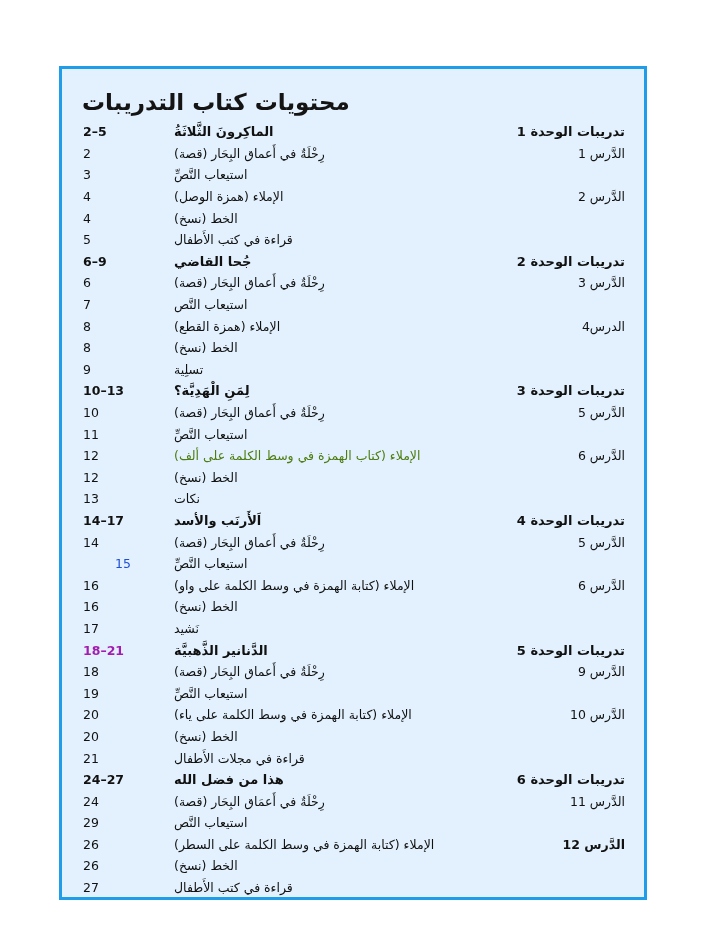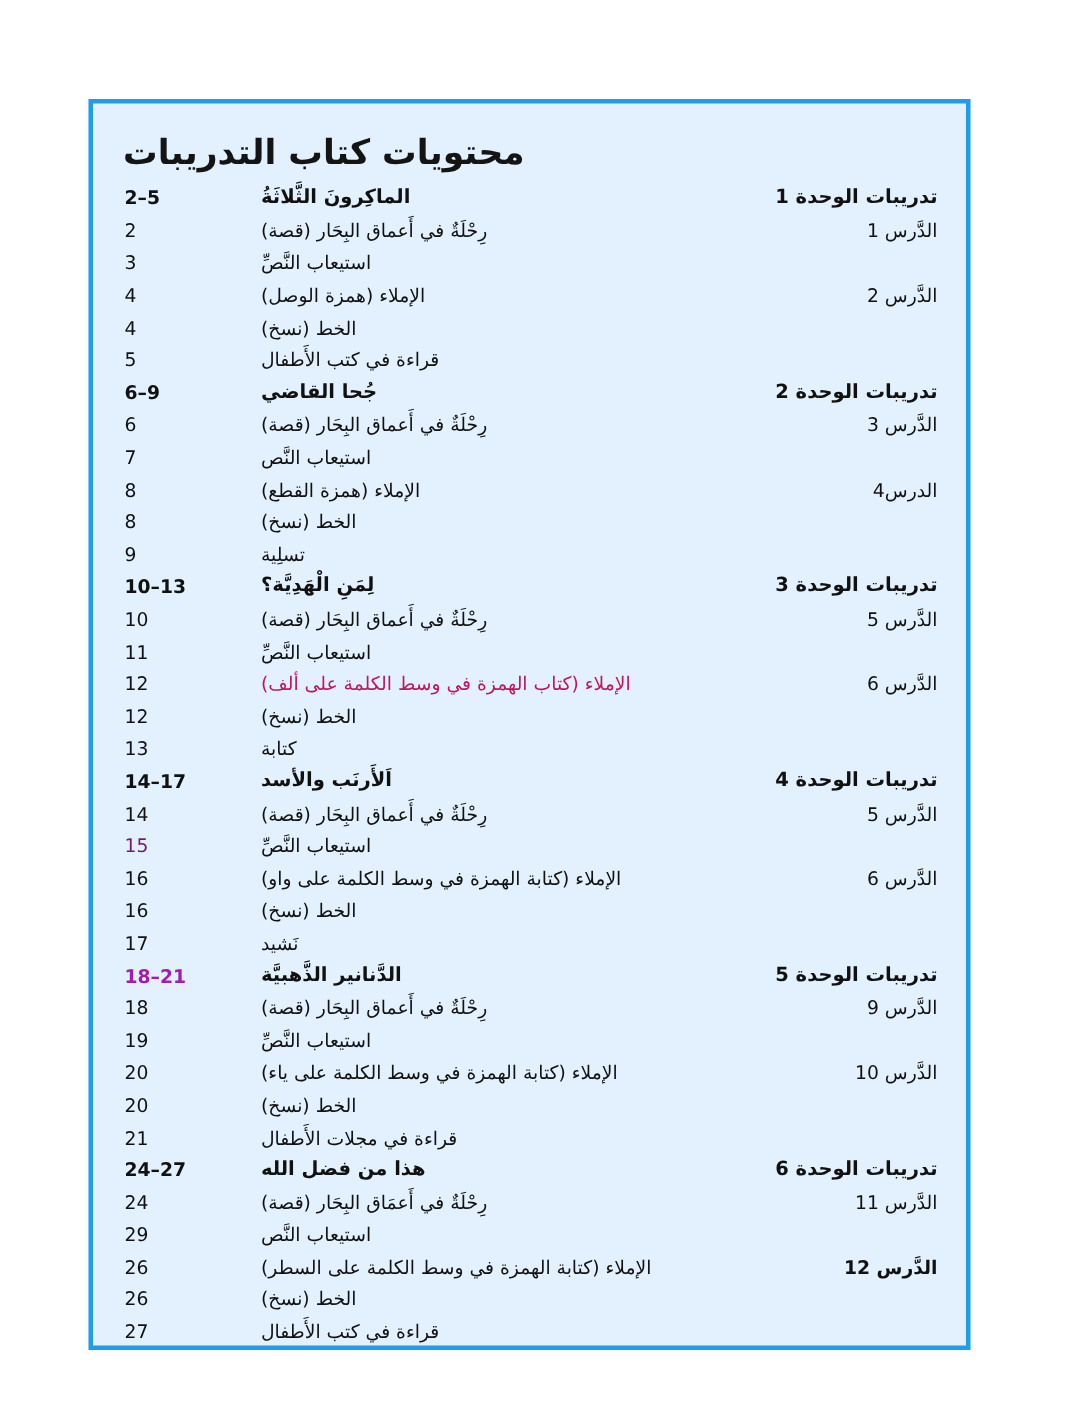--- a/index.html
+++ b/index.html
@@ -184,45 +184,45 @@
         <span class="col-title" style="color: rgb(17, 17, 17);">رِحْلَةٌ في أَعماق البِحَار (قصة)</span>
         <span class="col-unit" style="color: rgb(17, 17, 17);">الدَّرس 5</span>
       </div>
       <div class="toc-row lesson">
         <span class="col-pages" style="color: rgb(17, 17, 17);">11</span>
         <span class="col-title" style="color: rgb(17, 17, 17);">استيعاب النَّصِّ</span>
         <span class="col-unit" style="color: rgb(17, 17, 17);"></span>
       </div>
       <div class="toc-row lesson">
         <span class="col-pages" style="color: rgb(17, 17, 17);">12</span>
-        <span class="col-title" style="color: #be185d;">الإملاء (كتاب الهمزة في وسط الكلمة على ألف)</span>
+        <span class="col-title" style="color: #4d7c0f;">الإملاء (كتاب الهمزة في وسط الكلمة على ألف)</span>
         <span class="col-unit" style="color: rgb(17, 17, 17);">الدَّرس 6</span>
       </div>
       <div class="toc-row lesson">
         <span class="col-pages" style="color: rgb(17, 17, 17);">12</span>
         <span class="col-title" style="color: rgb(17, 17, 17);">الخط (نسخ)</span>
         <span class="col-unit" style="color: rgb(17, 17, 17);"></span>
       </div>
       <div class="toc-row lesson">
         <span class="col-pages" style="color: rgb(17, 17, 17);">13</span>
-        <span class="col-title" style="color: rgb(17, 17, 17);">كتابة</span>
+        <span class="col-title" style="color: rgb(17, 17, 17);">نكات</span>
         <span class="col-unit" style="color: rgb(17, 17, 17);"></span>
       </div>
       <div class="toc-row unit">
         <span class="col-pages" style="color: rgb(17, 17, 17);">14–17</span>
         <span class="col-title" style="color: rgb(17, 17, 17);">اَلأَرنَب والأسد</span>
         <span class="col-unit" style="color: rgb(17, 17, 17);">تدريبات الوحدة 4</span>
       </div>
       <div class="toc-row lesson">
         <span class="col-pages" style="color: rgb(17, 17, 17);">14</span>
         <span class="col-title" style="color: rgb(17, 17, 17);">رِحْلَةٌ في أَعماق البِحَار (قصة)</span>
         <span class="col-unit" style="color: rgb(17, 17, 17);">الدَّرس 5</span>
       </div>
       <div class="toc-row lesson">
-        <span class="col-pages" style="color: #701a75;">15</span>
+        <span class="col-pages" style="color: #1d4ed8; text-align: center;">15</span>
         <span class="col-title" style="color: rgb(17, 17, 17);">استيعاب النَّصِّ</span>
         <span class="col-unit" style="color: rgb(17, 17, 17);"></span>
       </div>
       <div class="toc-row lesson">
         <span class="col-pages" style="color: rgb(17, 17, 17);">16</span>
         <span class="col-title" style="color: rgb(17, 17, 17);">الإملاء (كتابة الهمزة في وسط الكلمة على واو)</span>
         <span class="col-unit" style="color: rgb(17, 17, 17);">الدَّرس 6</span>
       </div>
       <div class="toc-row lesson">
         <span class="col-pages" style="color: rgb(17, 17, 17);">16</span>

